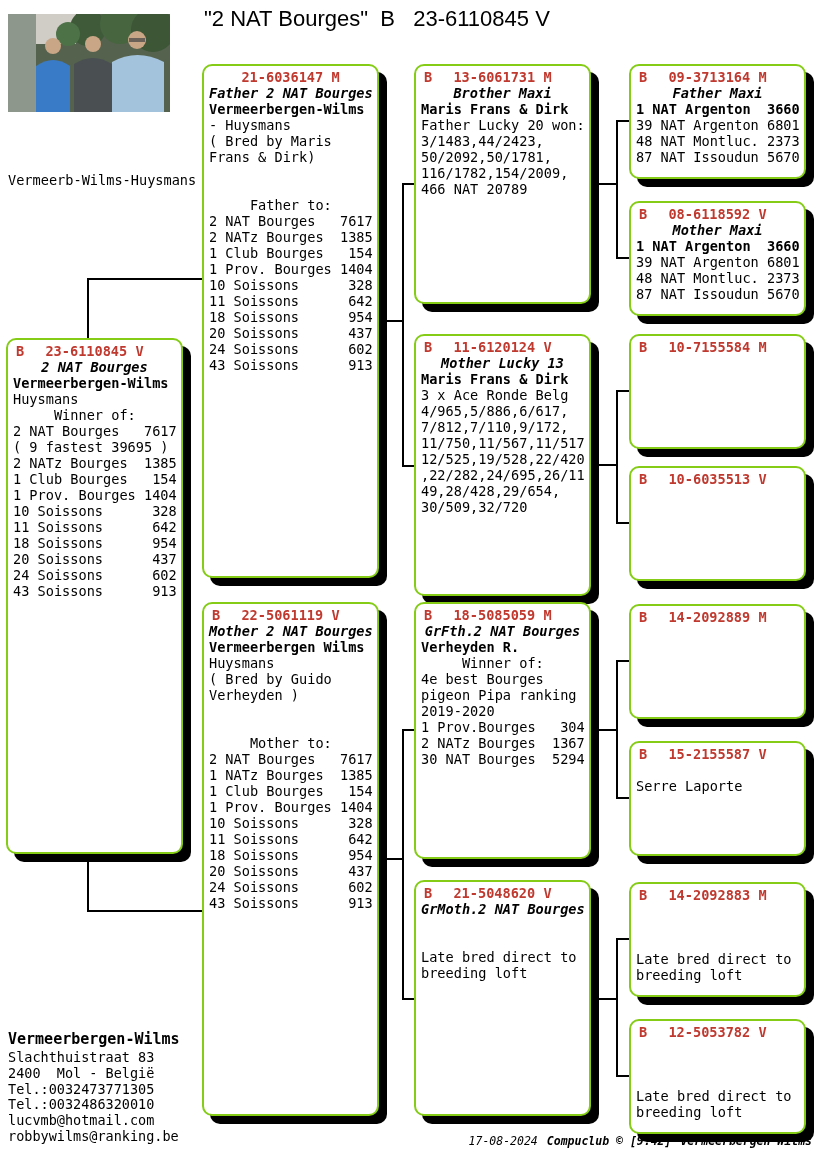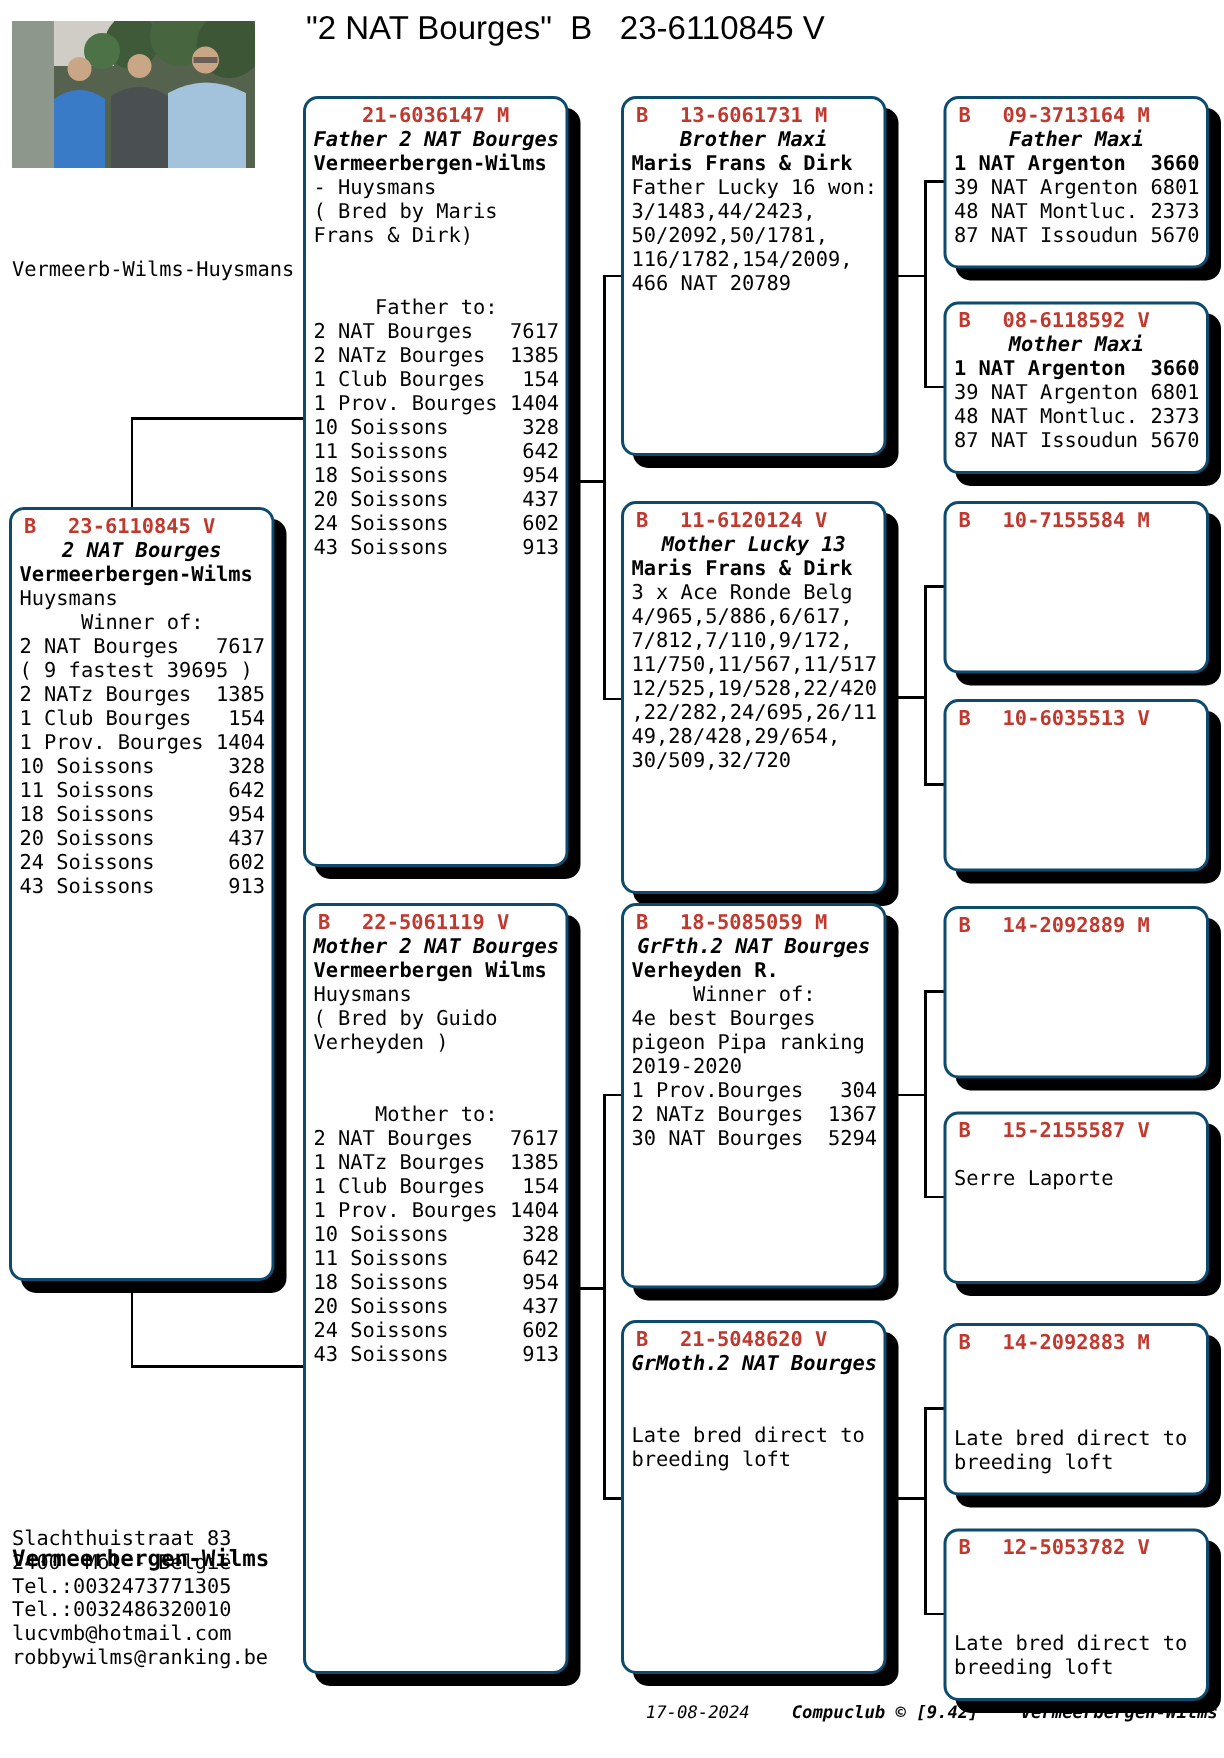--- a/index.html
+++ b/index.html
@@ -3,35 +3,35 @@
 <meta charset="utf-8">
 <style>
   html,body{margin:0;padding:0;background:#fff;}
   .page{position:relative;width:816px;height:1172px;background:#ffffff;overflow:hidden;
         font-family:"DejaVu Sans Mono","Liberation Mono",monospace;color:#000;}
   .title{position:absolute;left:204px;top:6px;font-family:"Liberation Sans",sans-serif;
          font-size:22px;white-space:pre;color:#000;}
   .photo{position:absolute;left:8px;top:14px;width:162px;height:98px;}
   .caption{position:absolute;left:8px;top:172px;font-size:13.6px;white-space:pre;}
   .connectors{position:absolute;left:0;top:0;width:816px;height:1172px;}
-  .pbox{position:absolute;box-sizing:border-box;background:#fff;border:2px solid #0c4a6e;
+  .pbox{position:absolute;box-sizing:border-box;background:#fff;border:2px solid #84cc16;
         border-radius:10px;box-shadow:8px 8px 0 0 #000;padding:3px 5px;}
   .phead{position:relative;height:16px;font-size:13.6px;font-weight:bold;color:#c0392f;
          text-align:center;white-space:pre;}
   .phead .pfx{position:absolute;left:3px;top:0;}
   .pbody{font-size:13.6px;line-height:16px;white-space:pre;}
   .ln{height:16px;white-space:pre;}
   .bi{font-weight:bold;font-style:italic;text-align:center;}
   .b{font-weight:bold;}
   .owner-name{position:absolute;left:8px;top:1030px;font-size:15px;font-weight:bold;white-space:pre;}
-  .owner-lines{position:absolute;left:8px;top:1018px;font-size:13.5px;}
+  .owner-lines{position:absolute;left:8px;top:1049px;font-size:13.5px;}
   .owner-lines .ln{height:15.8px;}
   .footer{position:absolute;right:4px;top:1134px;font-size:11.5px;font-style:italic;white-space:pre;}
   .footer .soft,.footer .fown{font-weight:bold;}
-  .footer span{margin-left:28px;}
+  .footer span{margin-left:9px;}
 </style>
 </head>
 <body>
 
 <div class="page">
 
   <div class="title">"2 NAT Bourges"  B   23-6110845 V</div>
 
   <svg class="photo" viewBox="0 0 162 98" preserveAspectRatio="none">
     <rect x="0" y="0" width="162" height="98" fill="#55624e"></rect>
@@ -72,21 +72,21 @@
     <div class="pbody"><div class="ln bi">Father 2 NAT Bourges</div><div class="ln b">Vermeerbergen-Wilms</div><div class="ln">- Huysmans</div><div class="ln">( Bred by Maris</div><div class="ln">Frans &amp; Dirk)</div><div class="ln"></div><div class="ln"></div><div class="ln">     Father to:</div><div class="ln">2 NAT Bourges   7617</div><div class="ln">2 NATz Bourges  1385</div><div class="ln">1 Club Bourges   154</div><div class="ln">1 Prov. Bourges 1404</div><div class="ln">10 Soissons      328</div><div class="ln">11 Soissons      642</div><div class="ln">18 Soissons      954</div><div class="ln">20 Soissons      437</div><div class="ln">24 Soissons      602</div><div class="ln">43 Soissons      913</div></div>
   </div>
 
   <div class="pbox" style="left:202px;top:602px;width:177px;height:514px">
     <div class="phead"><span class="pfx">B</span><span class="ring">22-5061119 V</span></div>
     <div class="pbody"><div class="ln bi">Mother 2 NAT Bourges</div><div class="ln b">Vermeerbergen Wilms</div><div class="ln">Huysmans</div><div class="ln">( Bred by Guido</div><div class="ln">Verheyden )</div><div class="ln"></div><div class="ln"></div><div class="ln">     Mother to:</div><div class="ln">2 NAT Bourges   7617</div><div class="ln">1 NATz Bourges  1385</div><div class="ln">1 Club Bourges   154</div><div class="ln">1 Prov. Bourges 1404</div><div class="ln">10 Soissons      328</div><div class="ln">11 Soissons      642</div><div class="ln">18 Soissons      954</div><div class="ln">20 Soissons      437</div><div class="ln">24 Soissons      602</div><div class="ln">43 Soissons      913</div></div>
   </div>
 
   <div class="pbox" style="left:414px;top:64px;width:177px;height:240px">
     <div class="phead"><span class="pfx">B</span><span class="ring">13-6061731 M</span></div>
-    <div class="pbody"><div class="ln bi">Brother Maxi</div><div class="ln b">Maris Frans &amp; Dirk</div><div class="ln">Father Lucky 16 won:</div><div class="ln">3/1483,44/2423,</div><div class="ln">50/2092,50/1781,</div><div class="ln">116/1782,154/2009,</div><div class="ln">466 NAT 20789</div></div>
+    <div class="pbody"><div class="ln bi">Brother Maxi</div><div class="ln b">Maris Frans &amp; Dirk</div><div class="ln">Father Lucky 20 won:</div><div class="ln">3/1483,44/2423,</div><div class="ln">50/2092,50/1781,</div><div class="ln">116/1782,154/2009,</div><div class="ln">466 NAT 20789</div></div>
   </div>
 
   <div class="pbox" style="left:414px;top:334px;width:177px;height:262px">
     <div class="phead"><span class="pfx">B</span><span class="ring">11-6120124 V</span></div>
     <div class="pbody"><div class="ln bi">Mother Lucky 13</div><div class="ln b">Maris Frans &amp; Dirk</div><div class="ln">3 x Ace Ronde Belg</div><div class="ln">4/965,5/886,6/617,</div><div class="ln">7/812,7/110,9/172,</div><div class="ln">11/750,11/567,11/517</div><div class="ln">12/525,19/528,22/420</div><div class="ln">,22/282,24/695,26/11</div><div class="ln">49,28/428,29/654,</div><div class="ln">30/509,32/720</div></div>
   </div>
 
   <div class="pbox" style="left:414px;top:602px;width:177px;height:257px">
     <div class="phead"><span class="pfx">B</span><span class="ring">18-5085059 M</span></div>
     <div class="pbody"><div class="ln bi">GrFth.2 NAT Bourges</div><div class="ln b">Verheyden R.</div><div class="ln">     Winner of:</div><div class="ln">4e best Bourges</div><div class="ln">pigeon Pipa ranking</div><div class="ln">2019-2020</div><div class="ln">1 Prov.Bourges   304</div><div class="ln">2 NATz Bourges  1367</div><div class="ln">30 NAT Bourges  5294</div></div>

